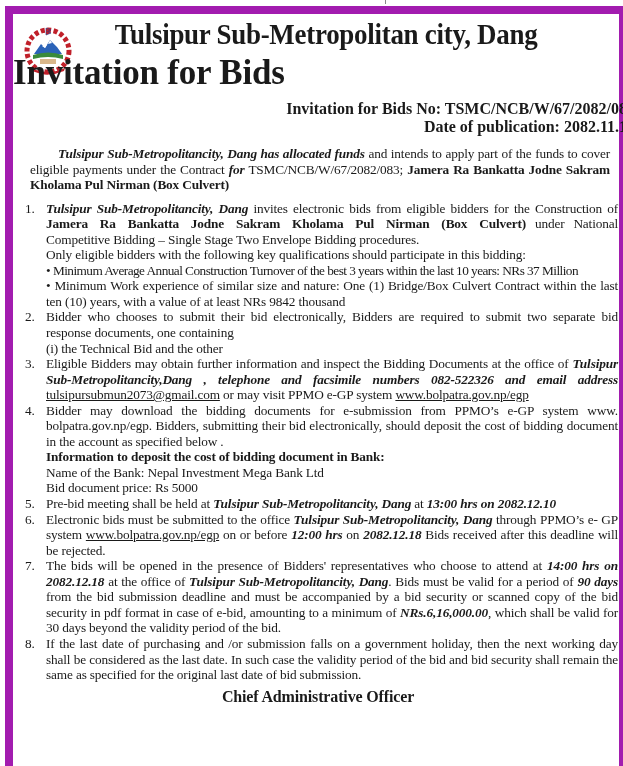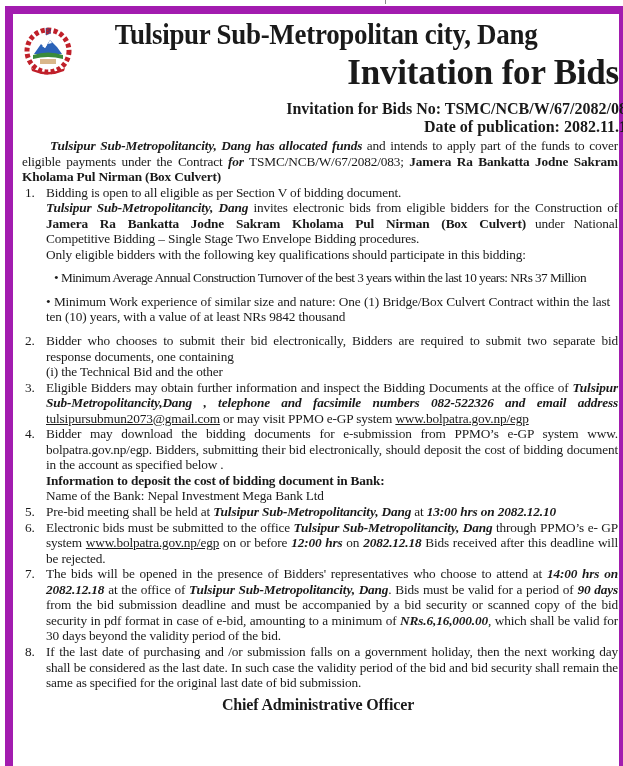--- a/index.html
+++ b/index.html
@@ -10,40 +10,40 @@
     border: 8px solid #a21caf; box-shadow: 1px 1px 0 #555;
     box-sizing: content-box;
   }
   .logo { position: absolute; left: 11px; top: 10px; width: 48px; height: 54px; }
   .title1 {
     position: absolute; left: 62px; top: 4px; width: 540px;
     text-align: center; font-weight: bold; font-size: 29px; letter-spacing: -0.3px;
     transform: scaleX(0.93); transform-origin: left top; white-space: nowrap;
   }
   .title2 {
-    position: absolute; left: 0; top: 39px; width: 100%; text-align: right;
+    position: absolute; left: 0; top: 39px; width: 100%; text-align: left;
     font-weight: bold; font-size: 35px; letter-spacing: -0.2px; white-space: nowrap;
   }
   .subhead { position: absolute; left: 16px; width: 100%; text-align: right; font-weight: bold; font-size: 16px; white-space: nowrap; }
   .sh1 { top: 86px; }
   .sh2 { top: 104px; }
   .body {
     position: absolute; left: 9px; top: 124px; width: 596px;
     font-size: 13.3px; line-height: 15.55px; text-align: justify;
     letter-spacing: -0.15px;
   }
-  .intro { text-indent: 28px; margin: 0; }
+  .intro { text-indent: 28px; margin: 8px; }
   ol.items { list-style: none; margin: 0; padding: 0; }
   ol.items > li { position: relative; padding-left: 24px; }
   .num { position: absolute; left: 3px; top: 0; }
   .p { margin: 0; }
   .bi { font-weight: bold; font-style: italic; }
   .b { font-weight: bold; }
   .u { text-decoration: underline; }
-  .bullet { margin: 8px; }
+  .bullet { margin: 0; }
   .bullet.tight { letter-spacing: -0.55px; }
   .signature { text-align: center; font-weight: bold; font-size: 16px; margin-top: 6px; padding-right: 4px; }
   a { color: inherit; }
 </style>
 </head>
 <body>
 
 <div class="top-tick"></div>
 
 <div class="notice">
@@ -63,40 +63,40 @@
   <div class="title2">Invitation for Bids</div>
   <div class="subhead sh1">Invitation for Bids No: TSMC/NCB/W/67/2082/083</div>
   <div class="subhead sh2">Date of publication: 2082.11.18</div>
 
   <div class="body">
     <p class="intro"><span class="bi">Tulsipur Sub-Metropolitancity, Dang has allocated funds</span><span> and intends to apply part of the funds to cover eligible payments under the Contract </span><span class="bi">for</span><span> TSMC/NCB/W/67/2082/083; </span><span class="b">Jamera Ra Bankatta Jodne Sakram Kholama Pul Nirman (Box Culvert)</span></p>
 
     <ol class="items">
       <li>
         <span class="num">1.</span>
-        <p class="p">Bidding is open to all eligible as per Section V of bidding document.</p>
         <p class="p"><span class="bi">Tulsipur Sub-Metropolitancity, Dang</span><span> invites electronic bids from eligible bidders for the Construction of </span><span class="b" style="word-spacing:3px">Jamera Ra Bankatta Jodne Sakram Kholama Pul Nirman (Box Culvert)</span><span> under National Competitive Bidding – Single Stage Two Envelope Bidding procedures.</span></p>
         <p class="p">Only eligible bidders with the following key qualifications should participate in this bidding:</p>
         <p class="bullet tight">• Minimum Average Annual Construction Turnover of the best 3 years within the last 10 years: NRs 37 Million</p>
         <p class="bullet" style="margin-left:-24px;padding-left:24px;text-indent:0">• Minimum Work experience of similar size and nature: One (1) Bridge/Box Culvert Contract within the last ten (10) years, with a value of at least NRs 9842 thousand</p>
       </li>
       <li>
         <span class="num">2.</span>
         <p class="p">Bidder who chooses to submit their bid electronically, Bidders are required to submit two separate bid response documents, one containing</p>
         <p class="p">(i) the Technical Bid and the other</p>
       </li>
       <li>
         <span class="num">3.</span>
         <p class="p"><span>Eligible Bidders may obtain further information and inspect the Bidding Documents at the office of </span><span class="bi" style="word-spacing:2px">Tulsipur Sub-Metropolitancity,Dang , telephone and facsimile numbers 082-522326 and email address</span> <a class="u">tulsipursubmun2073@gmail.com</a><span> or may visit PPMO e-GP system </span><a class="u">www.bolpatra.gov.np/egp</a></p>
       </li>
       <li>
         <span class="num">4.</span>
         <p class="p">Bidder may download the bidding documents for e-submission from PPMO’s e-GP system www. bolpatra.gov.np/egp. Bidders, submitting their bid electronically, should deposit the cost of bidding document in the account as specified below .</p>
         <p class="p b">Information to deposit the cost of bidding document in Bank:</p>
         <p class="p">Name of the Bank: Nepal Investment Mega Bank Ltd</p>
+        <p class="p">Bid document price: Rs 5000</p>
       </li>
       <li>
         <span class="num">5.</span>
         <p class="p"><span>Pre-bid meeting shall be held at </span><span class="bi">Tulsipur Sub-Metropolitancity, Dang</span><span> at </span><span class="bi">13:00 hrs on 2082.12.10</span></p>
       </li>
       <li>
         <span class="num">6.</span>
         <p class="p"><span>Electronic bids must be submitted to the office </span><span class="bi">Tulsipur Sub-Metropolitancity, Dang</span><span> through PPMO’s e- GP system </span><a class="u">www.bolpatra.gov.np/egp</a><span> on or before </span><span class="bi">12:00 hrs</span><span> on </span><span class="bi">2082.12.18</span><span> Bids received after this deadline will be rejected.</span></p>
       </li>
       <li>

